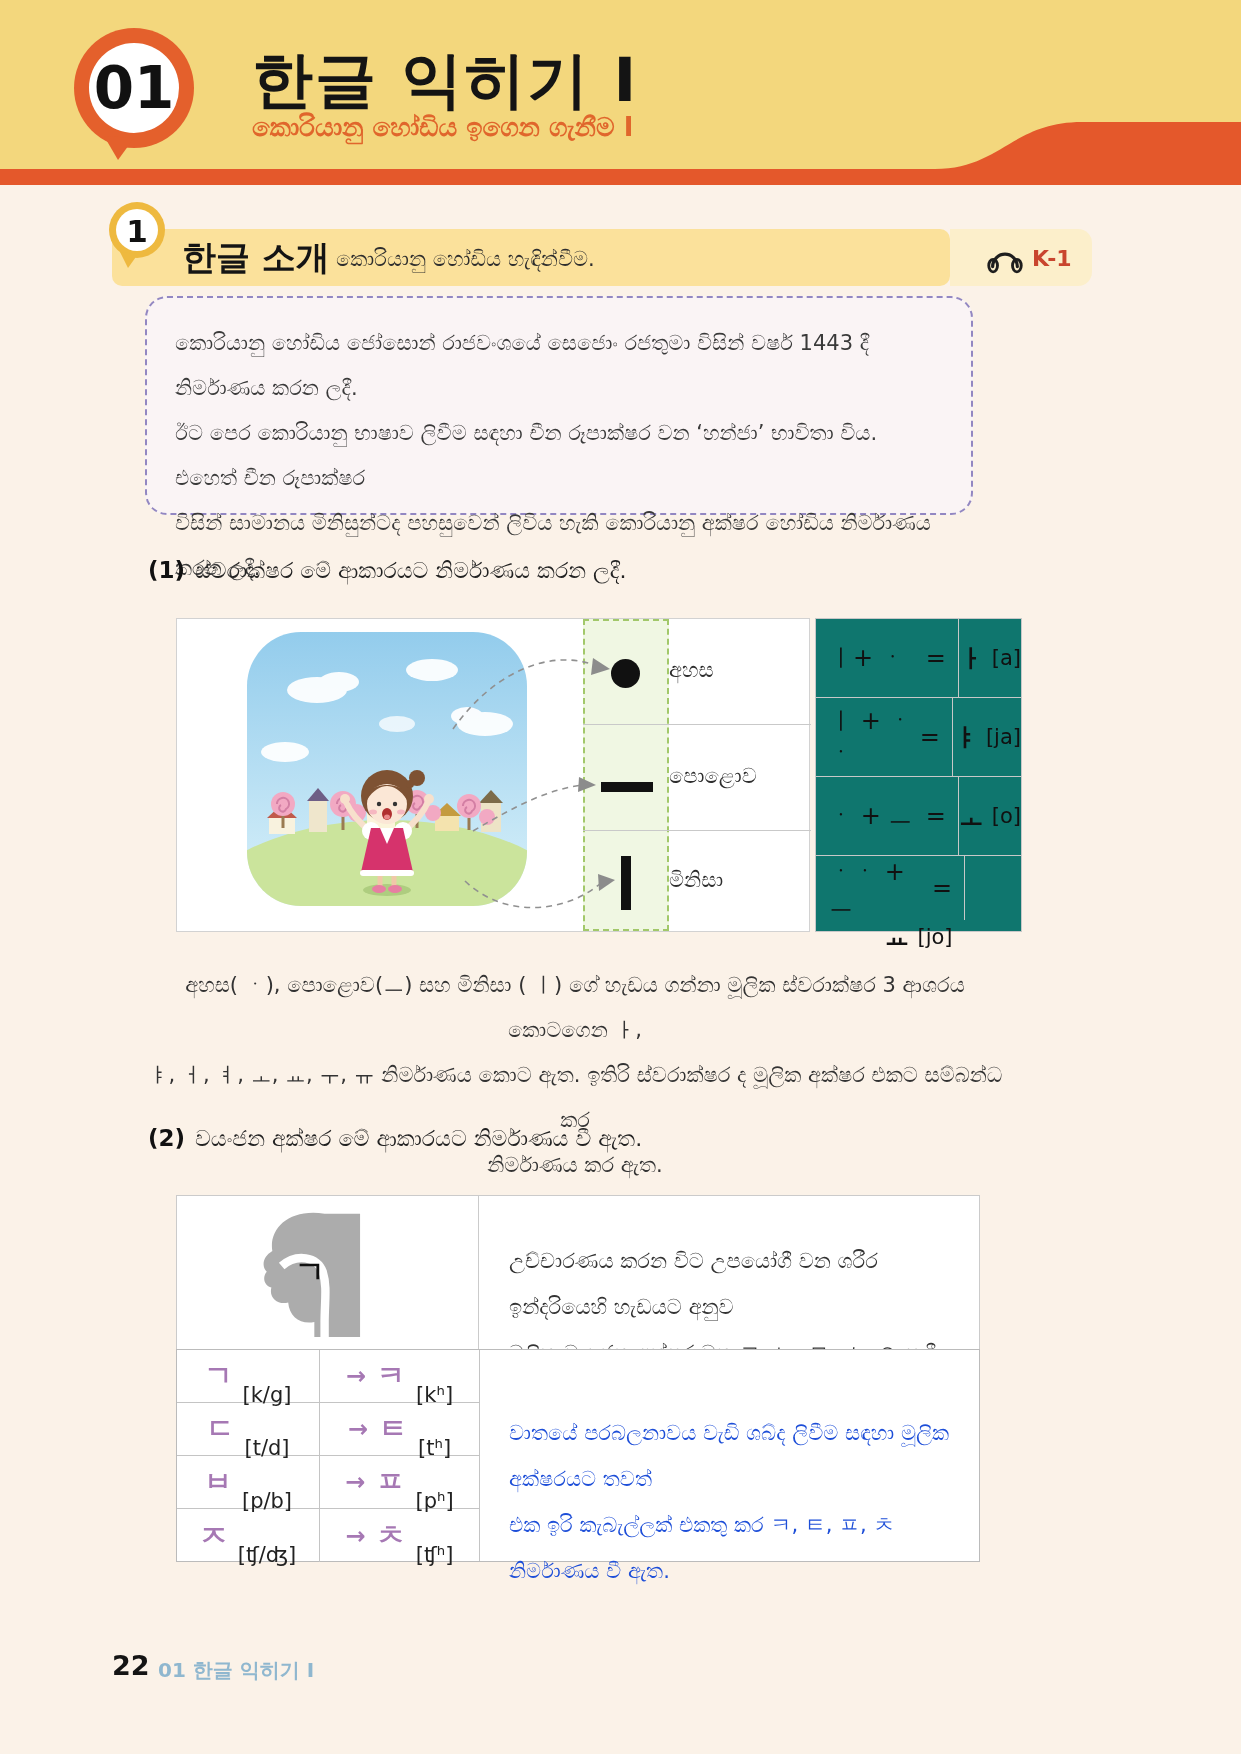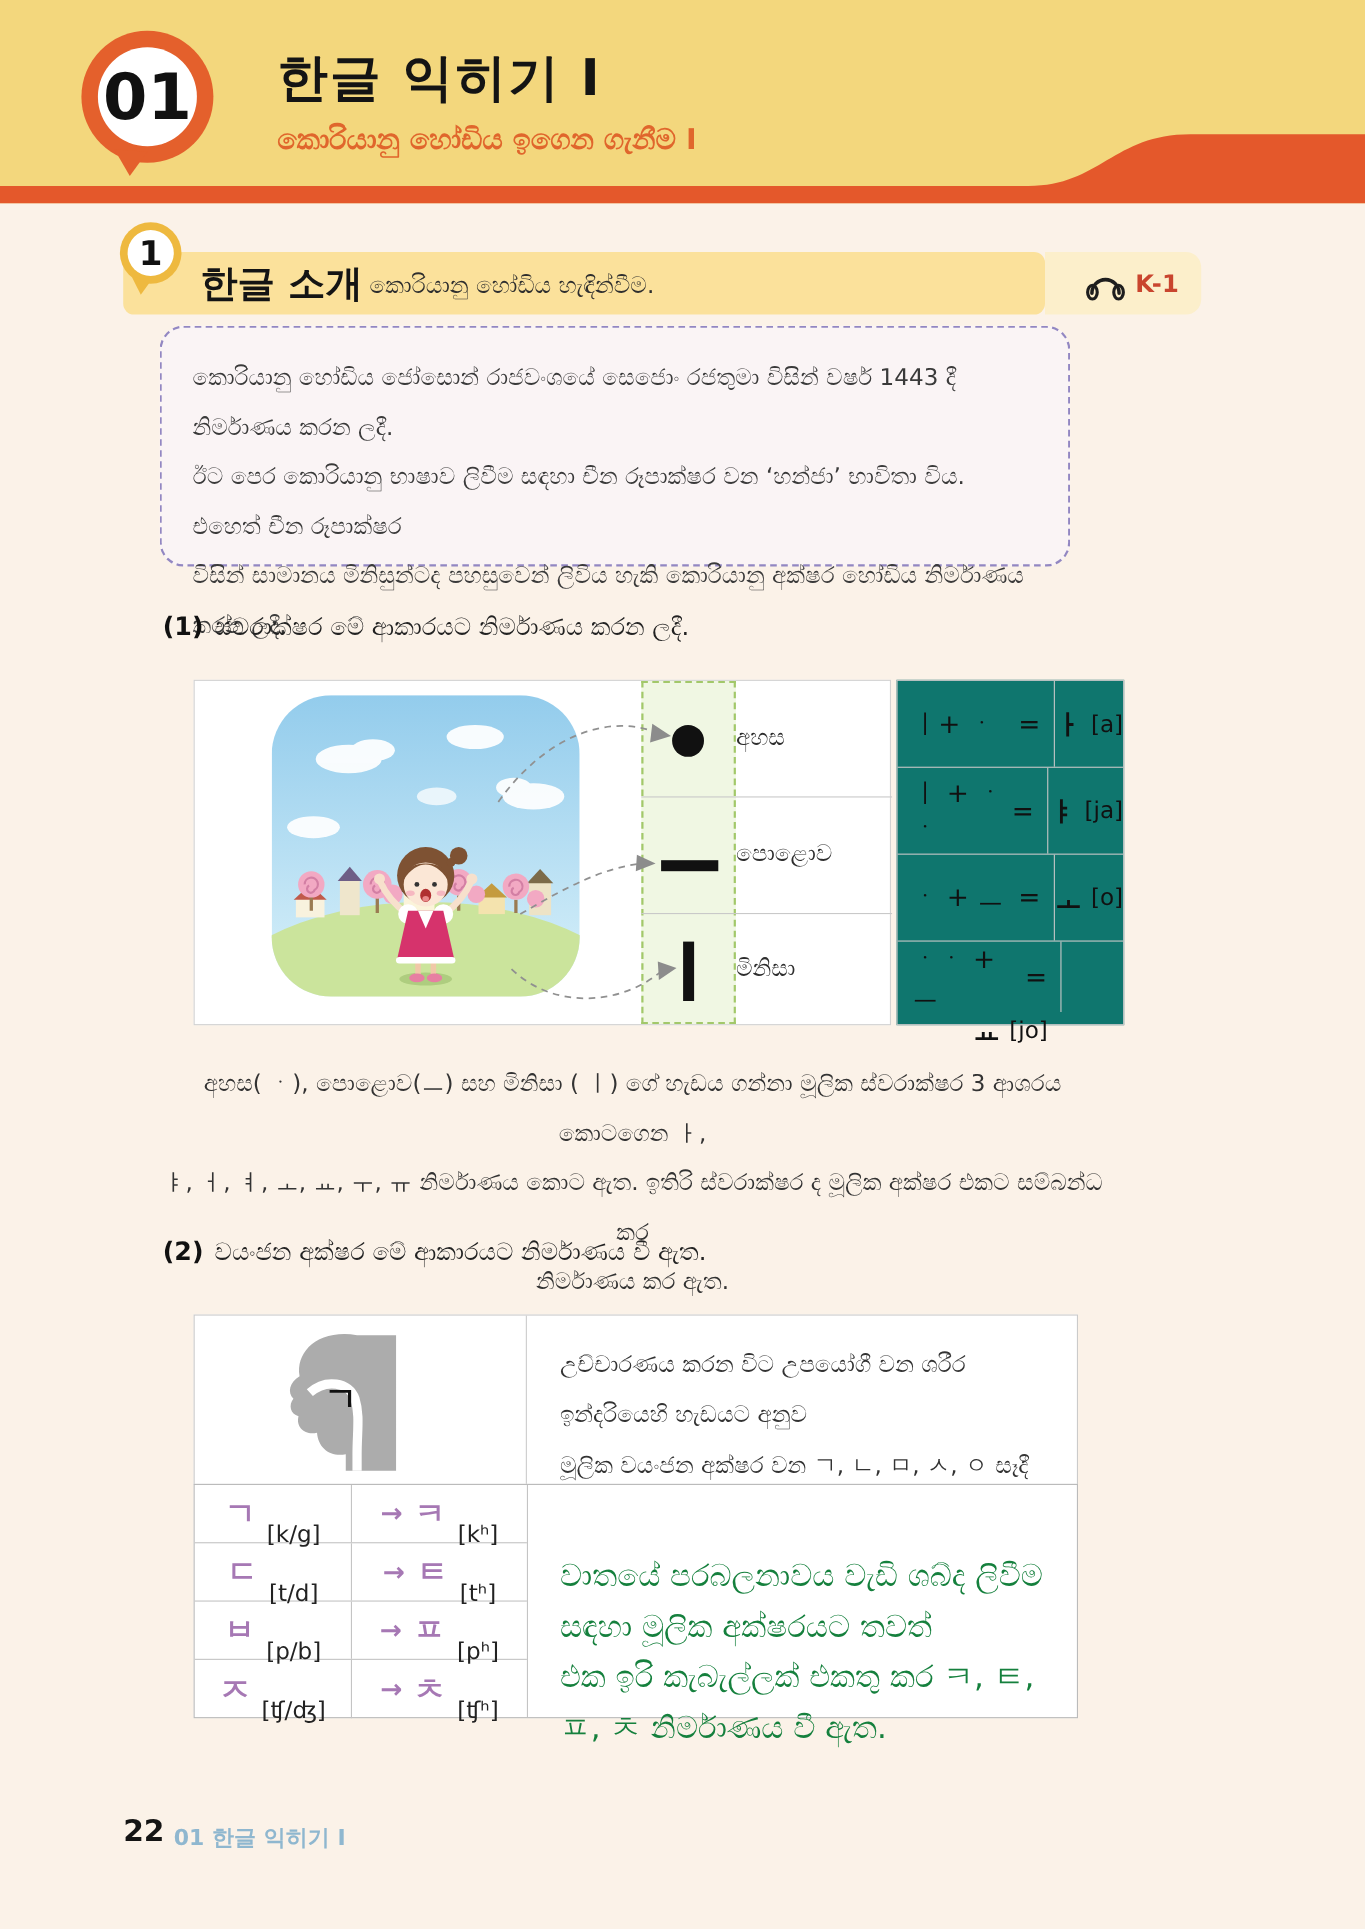--- a/index.html
+++ b/index.html
@@ -3,21 +3,21 @@
 <meta charset="utf-8">
 <style>
   html,body{margin:0;padding:0;background:#e8e4de;}
   .page{
     position:relative;width:1241px;height:1754px;margin:0 auto;
     background:#FBF2E8;overflow:hidden;
     font-family:"DejaVu Sans","Liberation Sans",sans-serif;color:#222;
   }
   .abs{position:absolute;}
   
-  .header-title-ko{left:252px;top:40px;font-size:46px;font-weight:800;color:#141414;letter-spacing:2px;}
+  .header-title-ko{left:252px;top:40px;font-size:61px;font-weight:800;color:#141414;letter-spacing:2px;}
   .header-subtitle{left:252px;top:112px;font-size:26px;font-weight:600;color:#E0662C;}
   .unit-badge{left:66px;top:24px;width:136px;height:140px;}
   .unit-badge .num{position:absolute;left:0;top:30px;width:136px;text-align:center;
     font-size:58px;font-weight:800;color:#111;}
   
   .sec-bar{left:112px;top:229px;width:838px;height:57px;background:#FBE19B;border-radius:10px;}
   .sec-bar-light{left:950px;top:229px;width:142px;height:57px;background:#FCEFCB;border-radius:0 14px 14px 0;}
   .sec-badge{left:106px;top:200px;width:66px;height:70px;}
   .sec-badge .num{position:absolute;left:0;top:13px;width:62px;text-align:center;
     font-size:31px;font-weight:800;color:#111;}
@@ -54,35 +54,35 @@
   .vtab .rcell{flex:1;display:flex;align-items:center;justify-content:center;gap:8px;color:#111;}
   .vtab .rchar{font-size:25px;font-weight:600;}
   .vtab .rsound{font-size:21px;}
   
   .para{font-size:21px;line-height:45px;color:#333;text-align:center;}
   
   .cbox-top{left:176px;top:1195px;width:804px;height:155px;box-sizing:border-box;
     background:#fff;border:1px solid #CBCBCB;}
   .cbox-top .imgcell{position:absolute;left:0;top:0;width:302px;height:100%;box-sizing:border-box;
     border-right:1px solid #CBCBCB;}
-  .cbox-top .notetext{position:absolute;left:332px;top:21px;font-size:21px;line-height:46px;color:#333;}
+  .cbox-top .notetext{position:absolute;left:332px;top:42px;font-size:21px;line-height:46px;color:#333;}
   .giyeok{position:absolute;left:118px;top:56px;font-size:30px;font-weight:700;color:#111;}
   .ctab{left:176px;top:1349px;width:804px;height:213px;box-sizing:border-box;
     background:#fff;border:1px solid #BBBBBB;}
   .ctab .rows{position:absolute;left:0;top:0;width:302px;height:100%;}
   .ctab .crow{height:52px;display:flex;border-bottom:1px solid #C4C4C4;}
   .ctab .crow:last-child{border-bottom:none;height:53px;}
   .ctab .bcell{width:143px;box-sizing:border-box;border-right:1px solid #C4C4C4;
     display:flex;align-items:center;justify-content:center;gap:10px;}
   .ctab .acell{flex:1;display:flex;align-items:center;justify-content:center;gap:11px;}
   .ctab .vline{position:absolute;left:302px;top:0;width:0;height:100%;border-left:1px solid #C4C4C4;}
   .jamo{font-size:28px;font-weight:700;color:#A678B4;}
   .sound{font-size:21px;color:#222;margin-top:38px;}
   .carrow{font-size:24px;font-weight:700;color:#A678B4;}
-  .ctab .notetext{position:absolute;left:332px;top:60px;font-size:28px;line-height:46px;color:#15803d;}
+  .ctab .notetext{position:absolute;left:332px;top:60px;font-size:21px;line-height:46px;color:#1d4ed8;}
   
   .footer-num{left:112px;top:1650px;font-size:27px;font-weight:700;color:#141414;}
   .footer-chap{left:158px;top:1657px;font-size:20px;color:#8FB7CF;font-weight:bold;}
 </style>
 </head>
 <body>
 
 <div class="page">
 
   <svg class="abs" style="left:0;top:0;" width="1241" height="185" viewBox="0 0 1241 185">

